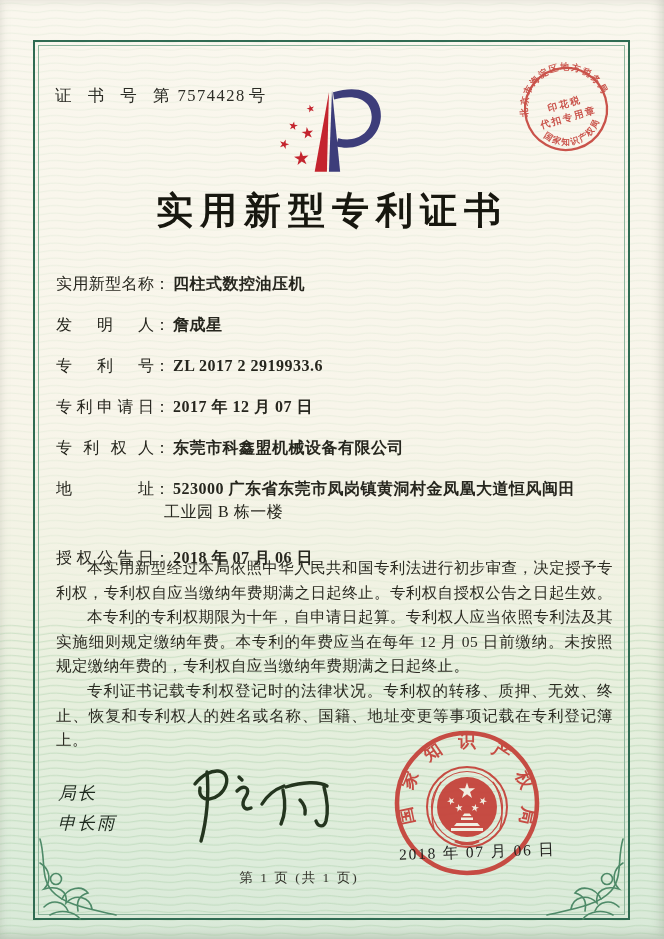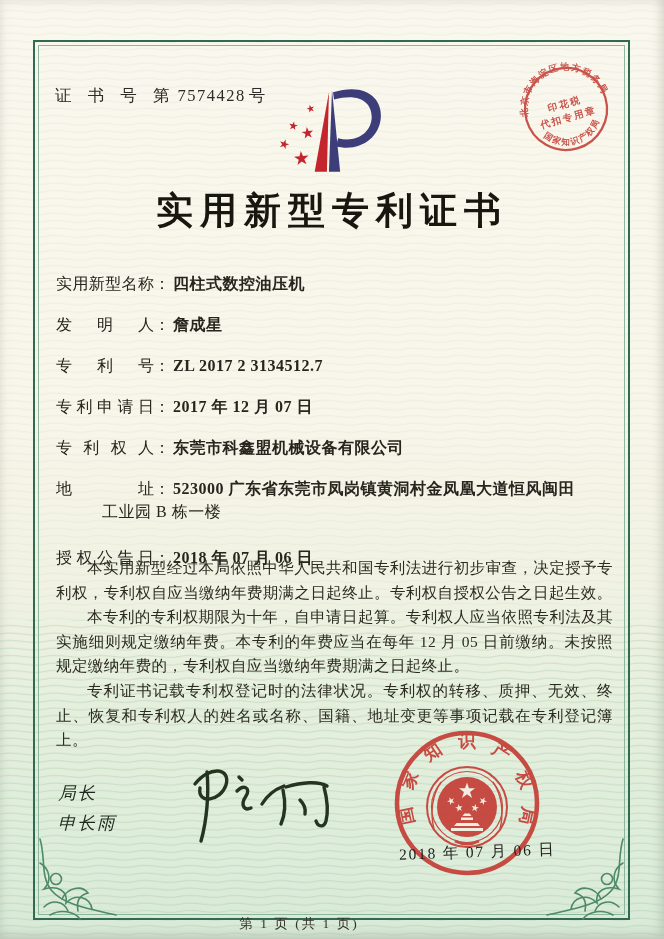--- a/index.html
+++ b/index.html
@@ -38,21 +38,21 @@
   .tax-arc-b{font-size:8.6px;letter-spacing:1.2px;}
   .tax-ctr{font-size:9.6px;font-weight:bold;fill:var(--seal-red);text-anchor:middle;letter-spacing:2px;font-family:"Liberation Serif",serif;}
 
   .title{position:absolute;left:0;right:0;top:186px;text-align:center;font-size:37px;font-weight:700;letter-spacing:7px;color:#17170f;}
 
   .fields{position:absolute;left:56px;top:271px;width:558px;font-size:16px;color:#26261e;}
   .frow{margin-bottom:16px;line-height:25px;white-space:nowrap;}
   .flabel{display:inline-block;width:98px;text-align:justify;text-align-last:justify;vertical-align:top;}
   .fcolon{display:inline-block;margin-right:3px;}
   .fvalue{letter-spacing:.5px;font-weight:bold;}
-  .addr2{margin-left:46px;line-height:22px;letter-spacing:.5px;}
+  .addr2{margin-left:108px;line-height:22px;letter-spacing:.5px;}
   .frow.dual{display:flex;}
   .fcol-left{width:302px;flex:none;margin-top:6px;}
 
   .bodytext{position:absolute;left:56px;top:556px;width:557px;font-size:15.5px;line-height:24.6px;color:#2b2b22;text-align:justify;}
   .bodytext p{margin:0;text-indent:2em;letter-spacing:.4px;}
 
   .officer{position:absolute;left:58px;top:781px;font-size:17.5px;color:#1e2a1e;letter-spacing:2px;font-style:italic;}
   .officer .name{margin-top:6px;}
 
   .signature{position:absolute;left:140px;top:748px;width:220px;height:110px;}
@@ -60,21 +60,21 @@
 
   .seal{position:absolute;left:391px;top:727px;width:152px;height:152px;opacity:.94;}
   .seal-ring{fill:none;stroke:var(--seal-red);stroke-width:4.6px;}
   .seal-char{font-size:17.5px;font-weight:bold;fill:var(--seal-red);font-family:"Liberation Serif",serif;}
   .emb-line{fill:none;stroke:var(--seal-red);}
   .emb-fill{fill:var(--seal-red);stroke:none;}
   .emb-white{fill:#f3efe2;stroke:none;}
 
   .seal-date{position:absolute;left:399px;top:842px;font-size:15.5px;letter-spacing:1.8px;color:#1f1f1c;transform:rotate(-2deg);}
 
-  .footer{position:absolute;left:33px;top:915px;width:532px;text-align:center;font-size:13.5px;letter-spacing:2px;color:#33332b;}
+  .footer{position:absolute;left:33px;top:869px;width:532px;text-align:center;font-size:13.5px;letter-spacing:2px;color:#33332b;}
 </style>
 </head>
 <body>
 
 <svg width="0" height="0" style="position:absolute">
   <defs>
     <path id="star5" d="M0,-1 L0.2245,-0.309 L0.951,-0.309 L0.363,0.118 L0.588,0.809 L0,0.382 L-0.588,0.809 L-0.363,0.118 L-0.951,-0.309 L-0.2245,-0.309 Z"></path>
   </defs>
 </svg>
 
@@ -144,21 +144,21 @@
   <div class="title">实用新型专利证书</div>
 
   <div class="fields">
     <div class="frow">
       <span class="flabel">实用新型名称</span><span class="fcolon">：</span><span class="fvalue">四柱式数控油压机</span>
     </div>
     <div class="frow">
       <span class="flabel">发明人</span><span class="fcolon">：</span><span class="fvalue">詹成星</span>
     </div>
     <div class="frow">
-      <span class="flabel">专利号</span><span class="fcolon">：</span><span class="fvalue">ZL 2017 2 3134512.7</span>
+      <span class="flabel">专利号</span><span class="fcolon">：</span><span class="fvalue">ZL 2017 2 2919933.6</span>
     </div>
     <div class="frow">
       <span class="flabel">专利申请日</span><span class="fcolon">：</span><span class="fvalue">2017 年 12 月 07 日</span>
     </div>
     <div class="frow">
       <span class="flabel">专利权人</span><span class="fcolon">：</span><span class="fvalue">东莞市科鑫盟机械设备有限公司</span>
     </div>
     <div class="frow">
       <span class="flabel">地址</span><span class="fcolon">：</span><span class="fvalue">523000 广东省东莞市凤岗镇黄洞村金凤凰大道恒风闽田</span>
       <div class="addr2">工业园 B 栋一楼</div>

